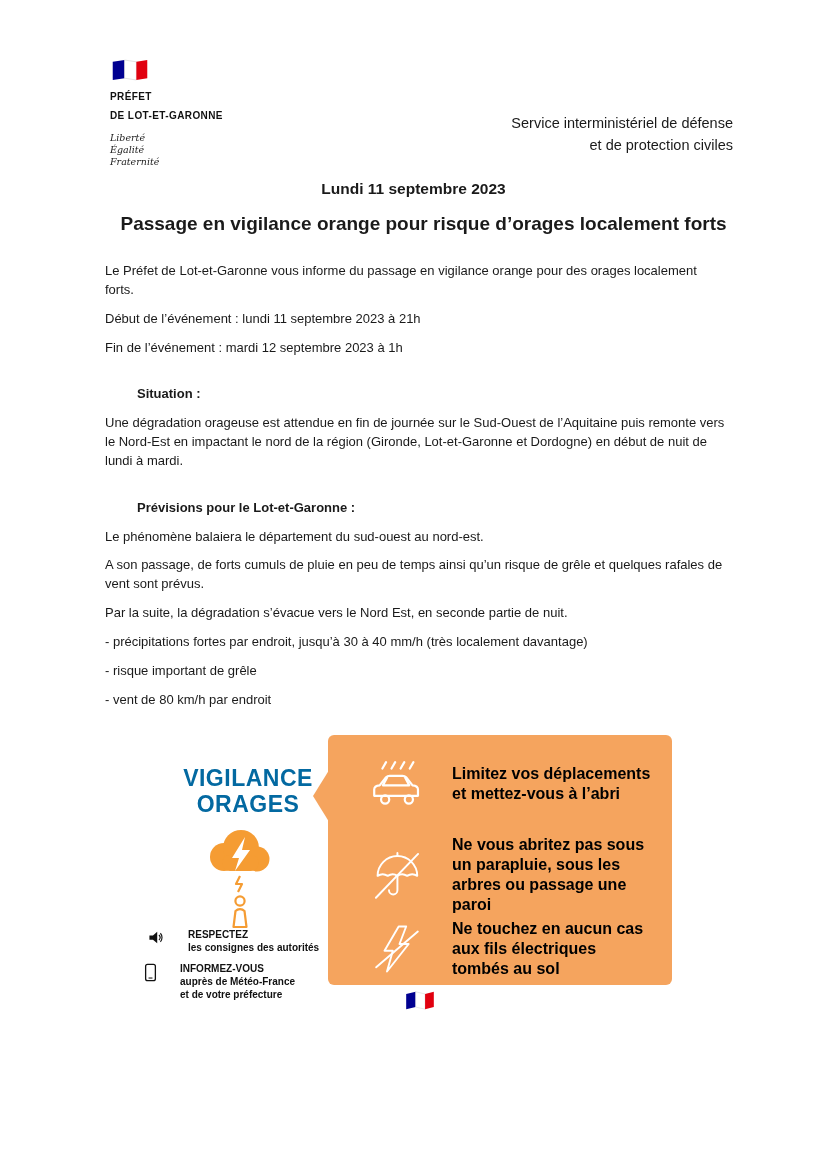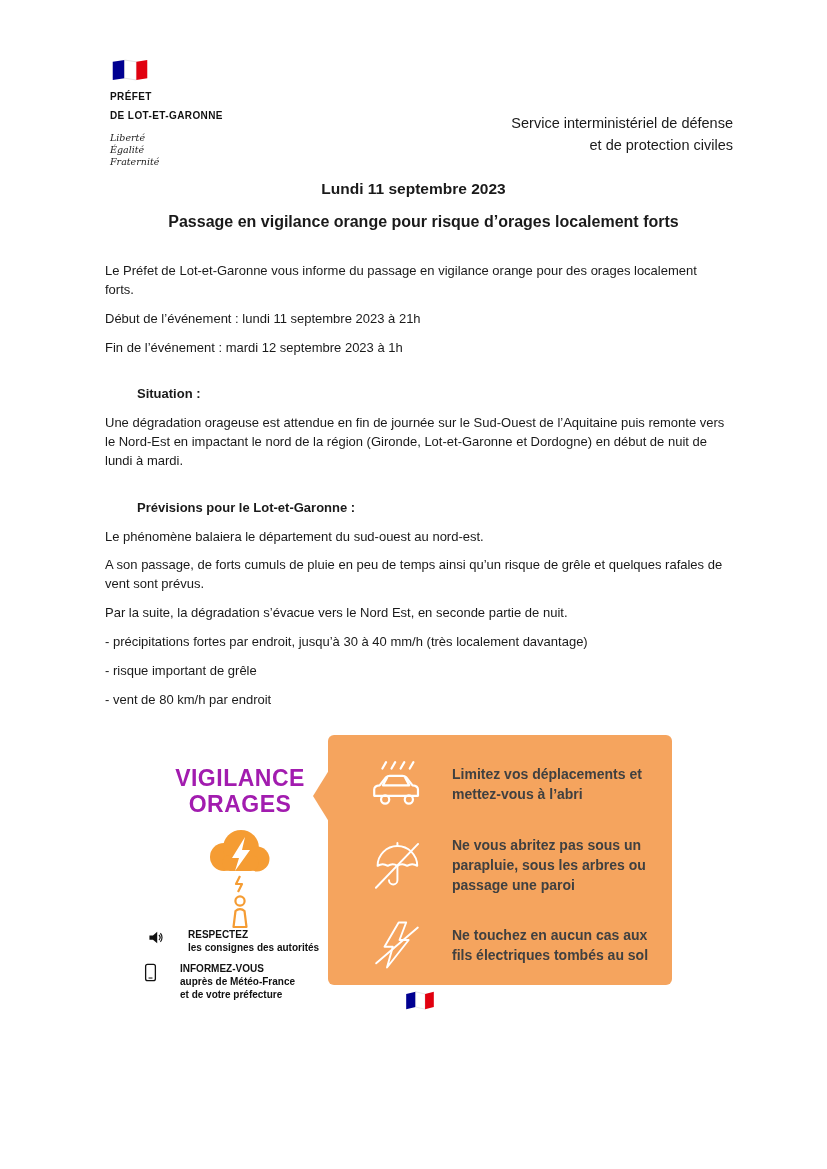--- a/index.html
+++ b/index.html
@@ -13,50 +13,50 @@
   
   .gov-block { position:absolute; left:110px; top:58px; }
   .gov-flag { display:block; margin-bottom:5px; }
   .prefet-line { font-weight:bold; font-size:10px; line-height:19px; letter-spacing:0.4px; color:#111; }
   .motto { margin-top:7px; font-family:"DejaVu Serif", serif; font-style:italic; font-size:9.5px; line-height:12px; color:#222; }
   .service { position:absolute; top:112px; right:94px; text-align:right; font-size:14.5px; line-height:22px; color:#1a1a1a; }
 
   
   .titles { position:absolute; top:180px; left:0; right:0; text-align:center; }
   .titles h1 { font-size:15.5px; font-weight:bold; }
-  .titles h2 { font-size:16px; font-weight:bold; margin-top:15px;padding-left:20px; }
+  .titles h2 { font-size:19px; font-weight:bold; margin-top:15px;padding-left:20px; }
 
   
   .content { position:absolute; top:262px; left:105px; width:622px; font-size:13px; line-height:1.45; }
   .content p { margin-bottom:10px; }
   .content p.gap-after { margin-bottom:28px; }
   .content p.bold { font-weight:bold;margin-left:32px; }
 
   
   .infographic { position:absolute; top:735px; left:0; width:827px; height:300px; }
-  .vig-title { position:absolute; left:120px; top:30px; width:240px; text-align:center;
-               font-weight:bold; font-size:23px; line-height:26px; letter-spacing:0.5px; color:#a21caf; }
+  .vig-title { position:absolute; left:128px; top:30px; width:240px; text-align:center;
+               font-weight:bold; font-size:23px; line-height:26px; letter-spacing:0.5px; color:#0369a1; }
   .storm-figure { position:absolute; left:195px; top:86px; }
   .note { position:absolute; display:flex; gap:23px; align-items:flex-start;
           font-size:10px; font-weight:bold; line-height:13px; color:#111; }
   .note-respect { left:148px; top:193px; }
   .note-inform { left:144px; top:227px; }
   .note .nicon { flex:0 0 auto; margin-top:1px; }
 
   .panel { position:absolute; left:328px; top:0; width:344px; height:250px;
            background:#F5A45E; border-radius:6px; }
   .panel-tail { position:absolute; left:-15px; top:32px; width:0; height:0;
                 border-top:29px solid transparent; border-bottom:29px solid transparent;
                 border-right:18px solid #F5A45E; }
   .advice-row { position:absolute; left:36px; width:290px; display:flex; align-items:center; gap:22px; }
   .advice-row.r1 { top:24px; }
   .advice-row.r2 { top:100px; }
   .advice-row.r3 { top:184px; }
   .advice-icon { flex:0 0 66px; display:flex; justify-content:center; }
-  .advice-text { width:200px; color:#404040; font-weight:bold; font-size:14px; line-height:20px; }
+  .advice-text { width:200px; color:#000000; font-weight:bold; font-size:16px; line-height:20px; }
 
   .footer-flag { position:absolute; left:404px; top:255px; }
 </style>
 </head>
 <body>
 
 <div class="page">
 
   <div class="gov-block">
     <svg class="gov-flag" width="40" height="24" viewBox="0 0 44 26" aria-hidden="true">

